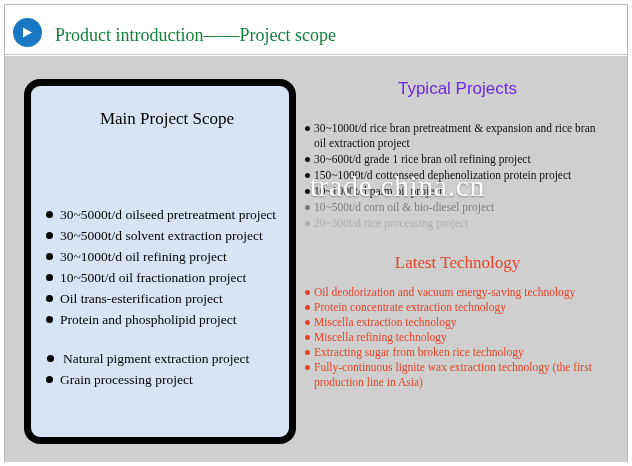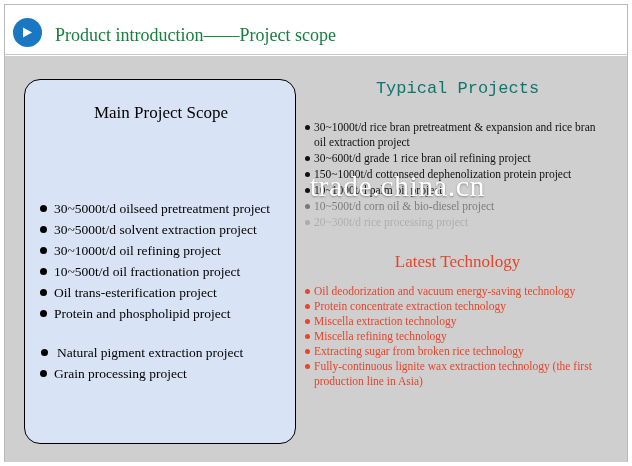--- a/index.html
+++ b/index.html
@@ -72,21 +72,21 @@
     background: #cfcfcf;
   }
   
   .left-panel {
     position: absolute;
     left: 19px;
     top: 23px;
     width: 272px;
     height: 365px;
     background: #d8e4f5;
-    border: 1px solid #000000;
+    border: 7px solid #000000;
     border-radius: 16px;
     box-sizing: border-box;
   }
   .left-title {
     position: absolute;
     left: 0;
     top: 23px;
     width: 272px;
     text-align: center;
     font-size: 17px;
@@ -123,22 +123,22 @@
   .right-col {
     position: absolute;
     left: 300px;
     top: 23px;
     width: 305px;
   }
   .right-title {
     width: 305px;
     text-align: center;
     font-size: 17px;
-    color: #0f766e;
-    font-family: Liberation Mono, monospace;
+    color: #6d28d9;
+    font-family: Liberation Sans, sans-serif;
   }
   .typ-list {
     margin-top: 22px;
     width: 303px;
   }
   .typ-list .tli {
     position: relative;
     font-size: 11.5px;
     color: #111111;
     line-height: 15px;

